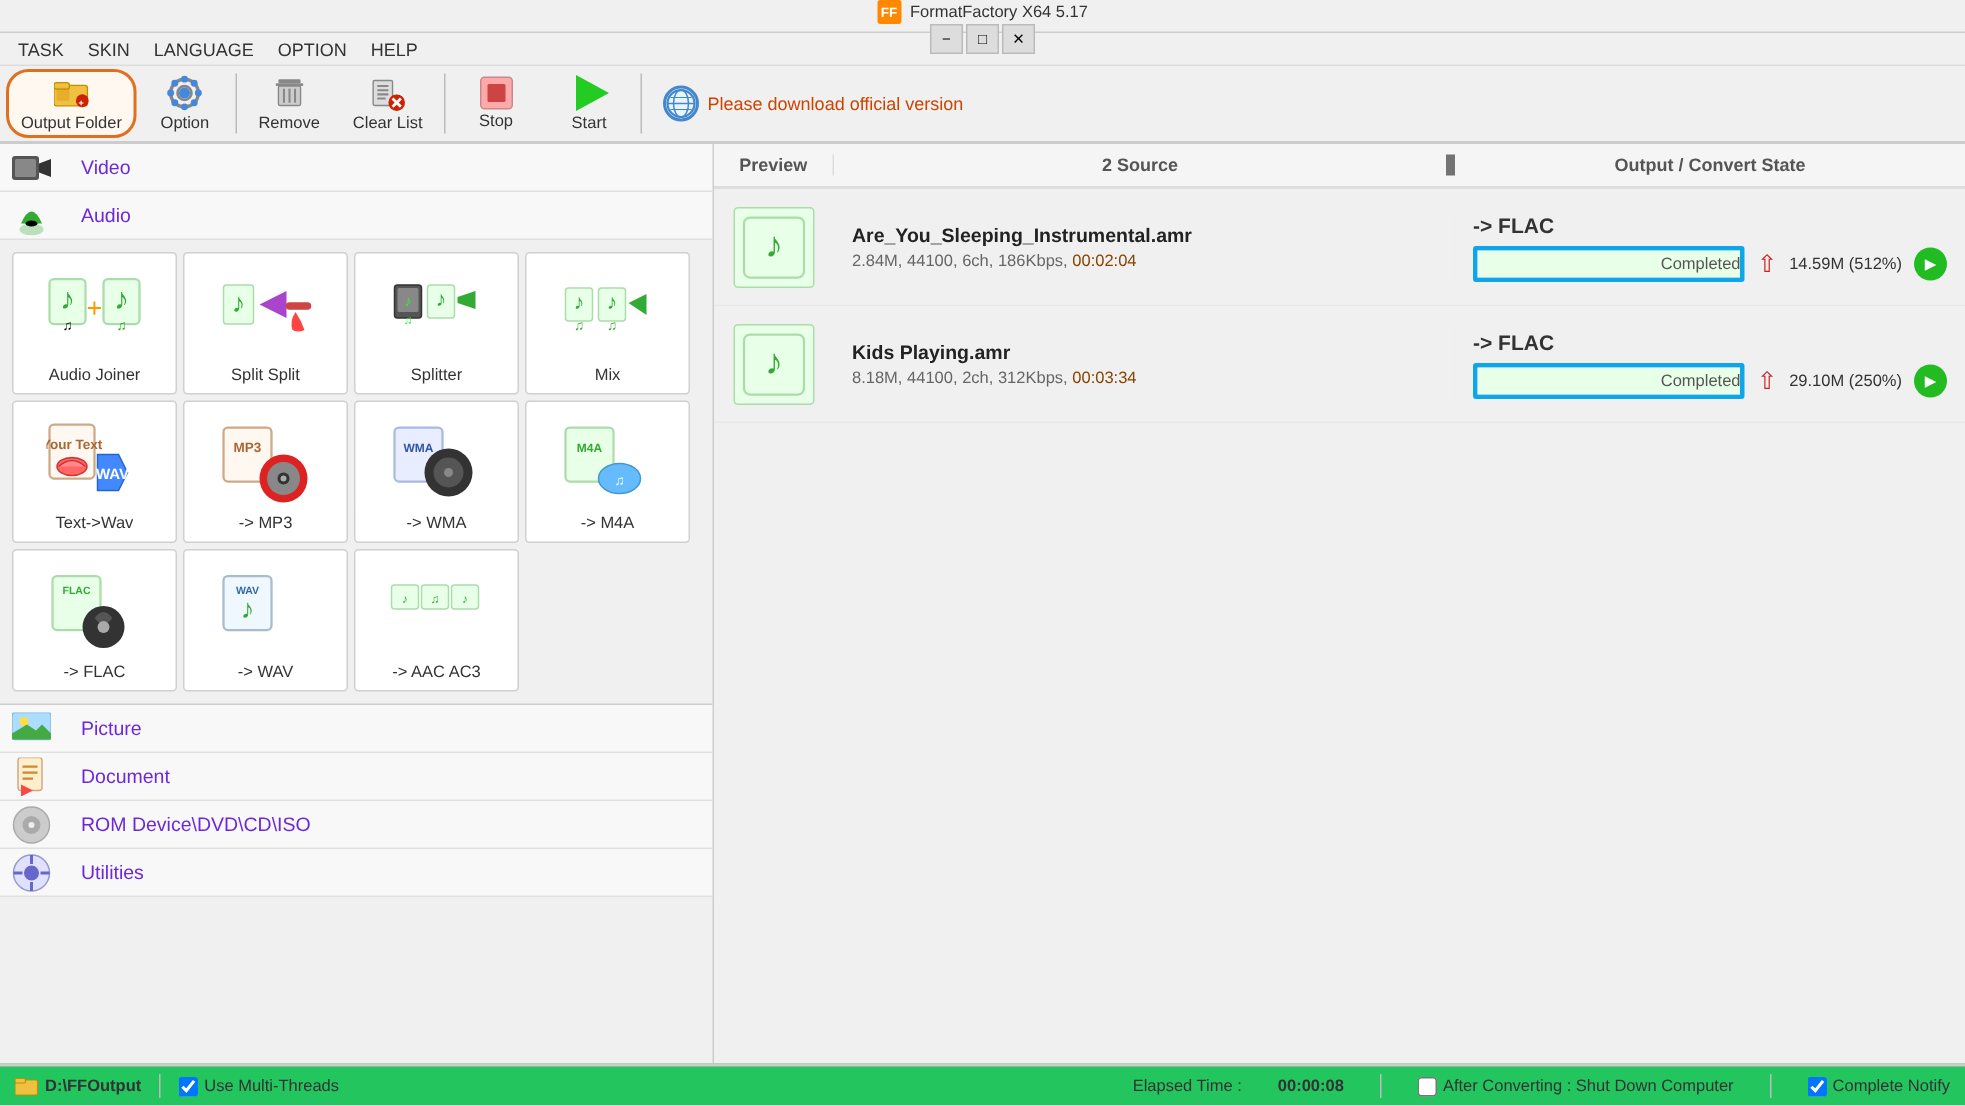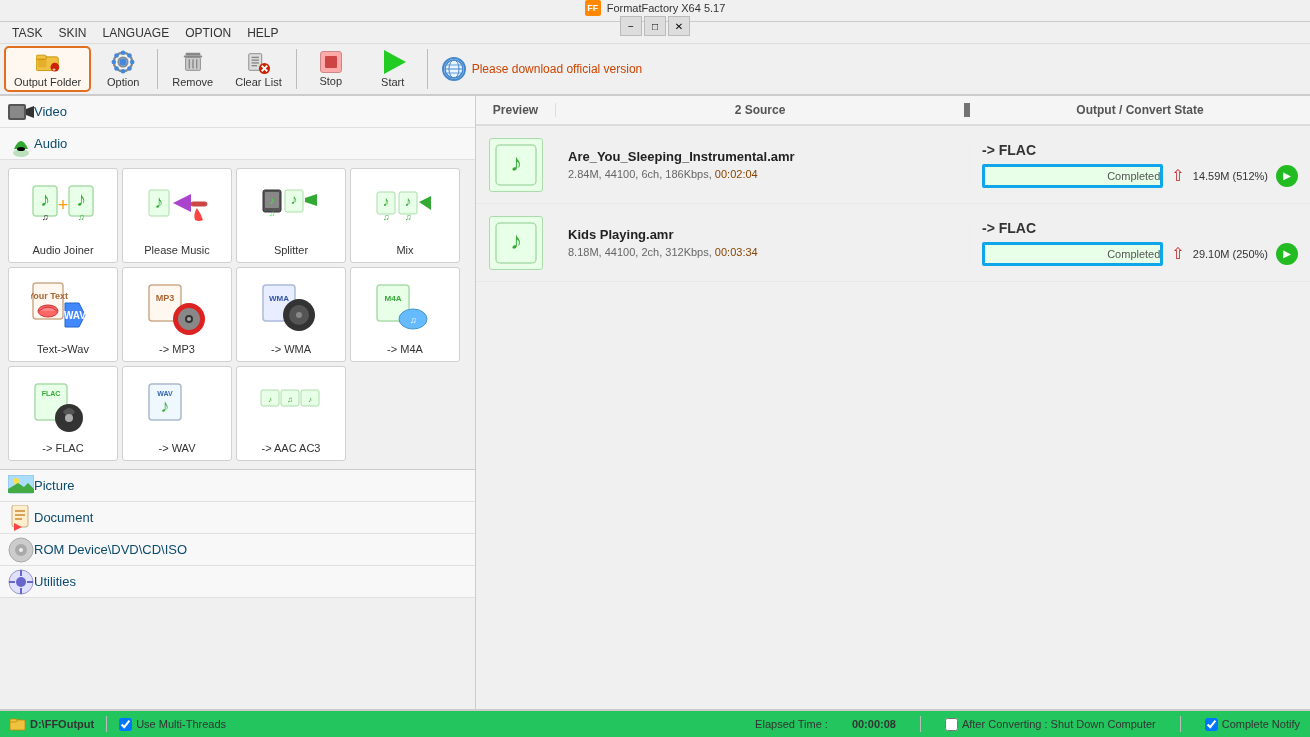--- a/index.html
+++ b/index.html
@@ -11,34 +11,34 @@
     #titlebar-title-icon { width: 14px; height: 14px; background: #ff8800; border-radius: 2px; display: flex; align-items: center; justify-content: center; font-size: 9px; color: white; }
     #titlebar-controls { display: flex; gap: 2px; }
     .title-btn { width: 22px; height: 20px; background: #ddd; border: 1px solid #bbb; display: flex; align-items: center; justify-content: center; cursor: pointer; font-size: 10px; }
 
     
     #menubar { background: #f0f0f0; height: 22px; display: flex; align-items: center; border-bottom: 1px solid #ddd; padding: 0 4px; }
     .menu-item { padding: 2px 8px; font-size: 12px; cursor: pointer; color: #333; }
 
     
     #toolbar { background: #f0f0f0; height: 52px; display: flex; align-items: center; padding: 0 4px; gap: 2px; border-bottom: 2px solid #ccc; }
-    .toolbar-btn { display: flex; flex-direction: column; align-items: center; justify-content: center; padding: 4px 8px; cursor: pointer; border: 2px solid transparent; border-radius: 5px; min-width: 60px; height: 46px; font-size: 11px; color: #333; gap: 2px; }
+    .toolbar-btn { display: flex; flex-direction: column; align-items: center; justify-content: center; padding: 4px 8px; cursor: pointer; border: 2px solid transparent; border-radius: 15px; min-width: 60px; height: 46px; font-size: 11px; color: #333; gap: 2px; }
     .toolbar-btn.highlighted { border: 2px solid #e07020; background: #fff8f0; }
     .toolbar-icon { width: 24px; height: 24px; display: flex; align-items: center; justify-content: center; }
     .toolbar-separator { width: 1px; height: 40px; background: #bbb; margin: 0 2px; }
     .toolbar-notice { color: #e05000; font-size: 12px; margin-left: 10px; display: flex; align-items: center; gap: 6px; }
     .globe-icon { width: 24px; height: 24px; border-radius: 50%; border: 2px solid #4488cc; display: flex; align-items: center; justify-content: center; background: #e8f4ff; font-size: 10px; }
 
     
     #main { display: flex; height: calc(737px - 22px - 22px - 52px - 28px); }
     
     
     #left-panel { width: 476px; display: flex; flex-direction: column; border-right: 1px solid #ccc; overflow: hidden; }
     
-    .category-row { display: flex; align-items: center; height: 32px; background: #f8f8f8; border-bottom: 1px solid #e0e0e0; cursor: pointer; padding-left: 8px; gap: 0; font-size: 13px; color: #0c4a6e; }
+    .category-row { display: flex; align-items: center; height: 32px; background: #f8f8f8; border-bottom: 1px solid #e0e0e0; cursor: pointer; padding-left: 8px; gap: 20px; font-size: 13px; color: #6d28d9; }
     .cat-icon { width: 26px; height: 26px; display: flex; align-items: center; justify-content: center; }
     
     .tool-grid-container { overflow-y: auto; border-bottom: 1px solid #ccc; }
     .tool-grid { display: grid; grid-template-columns: repeat(4, 110px); gap: 4px; padding: 8px; }
     .tool-item { width: 110px; height: 95px; border: 1px solid #d0d0d0; background: white; display: flex; flex-direction: column; align-items: center; justify-content: center; cursor: pointer; border-radius: 3px; gap: 4px; }
     .tool-icon-box { width: 64px; height: 64px; display: flex; align-items: center; justify-content: center; }
     .tool-label { font-size: 11px; color: #333; text-align: center; }
 
     
     #right-panel { flex: 1; display: flex; flex-direction: column; }
@@ -248,21 +248,21 @@
         <div class="tool-item">
           <div class="tool-icon-box">
             <svg width="64" height="64" viewBox="0 0 64 64">
               <rect x="4" y="14" width="20" height="26" rx="2" fill="#e8ffe8" stroke="#aaddaa" stroke-width="1"></rect>
               <text x="14" y="32" font-size="18" text-anchor="middle" fill="#33aa33">♪</text>
               <polygon points="28,27 46,18 46,36" fill="#aa44cc"></polygon>
               <rect x="46" y="26" width="16" height="4" rx="2" fill="#cc4444" stroke="#cc4444"></rect>
               <path d="M52 32 Q56 38 58 44 Q54 46 50 44 Q48 38 52 32" fill="#ff4444"></path>
             </svg>
           </div>
-          <span class="tool-label">Please Music</span>
+          <span class="tool-label">Split Split</span>
         </div>
 
         <div class="tool-item">
           <div class="tool-icon-box">
             <svg width="64" height="64" viewBox="0 0 64 64">
               <rect x="4" y="14" width="18" height="22" rx="2" fill="#555" stroke="#333" stroke-width="1"></rect>
               <rect x="6" y="16" width="14" height="16" rx="1" fill="#888"></rect>
               <text x="13" y="28" font-size="10" text-anchor="middle" fill="#33ee33">♪</text>
               <text x="13" y="40" font-size="8" text-anchor="middle" fill="#33ee33">♫</text>
               <rect x="26" y="14" width="18" height="22" rx="2" fill="#e8ffe8" stroke="#aaddaa" stroke-width="1"></rect>

